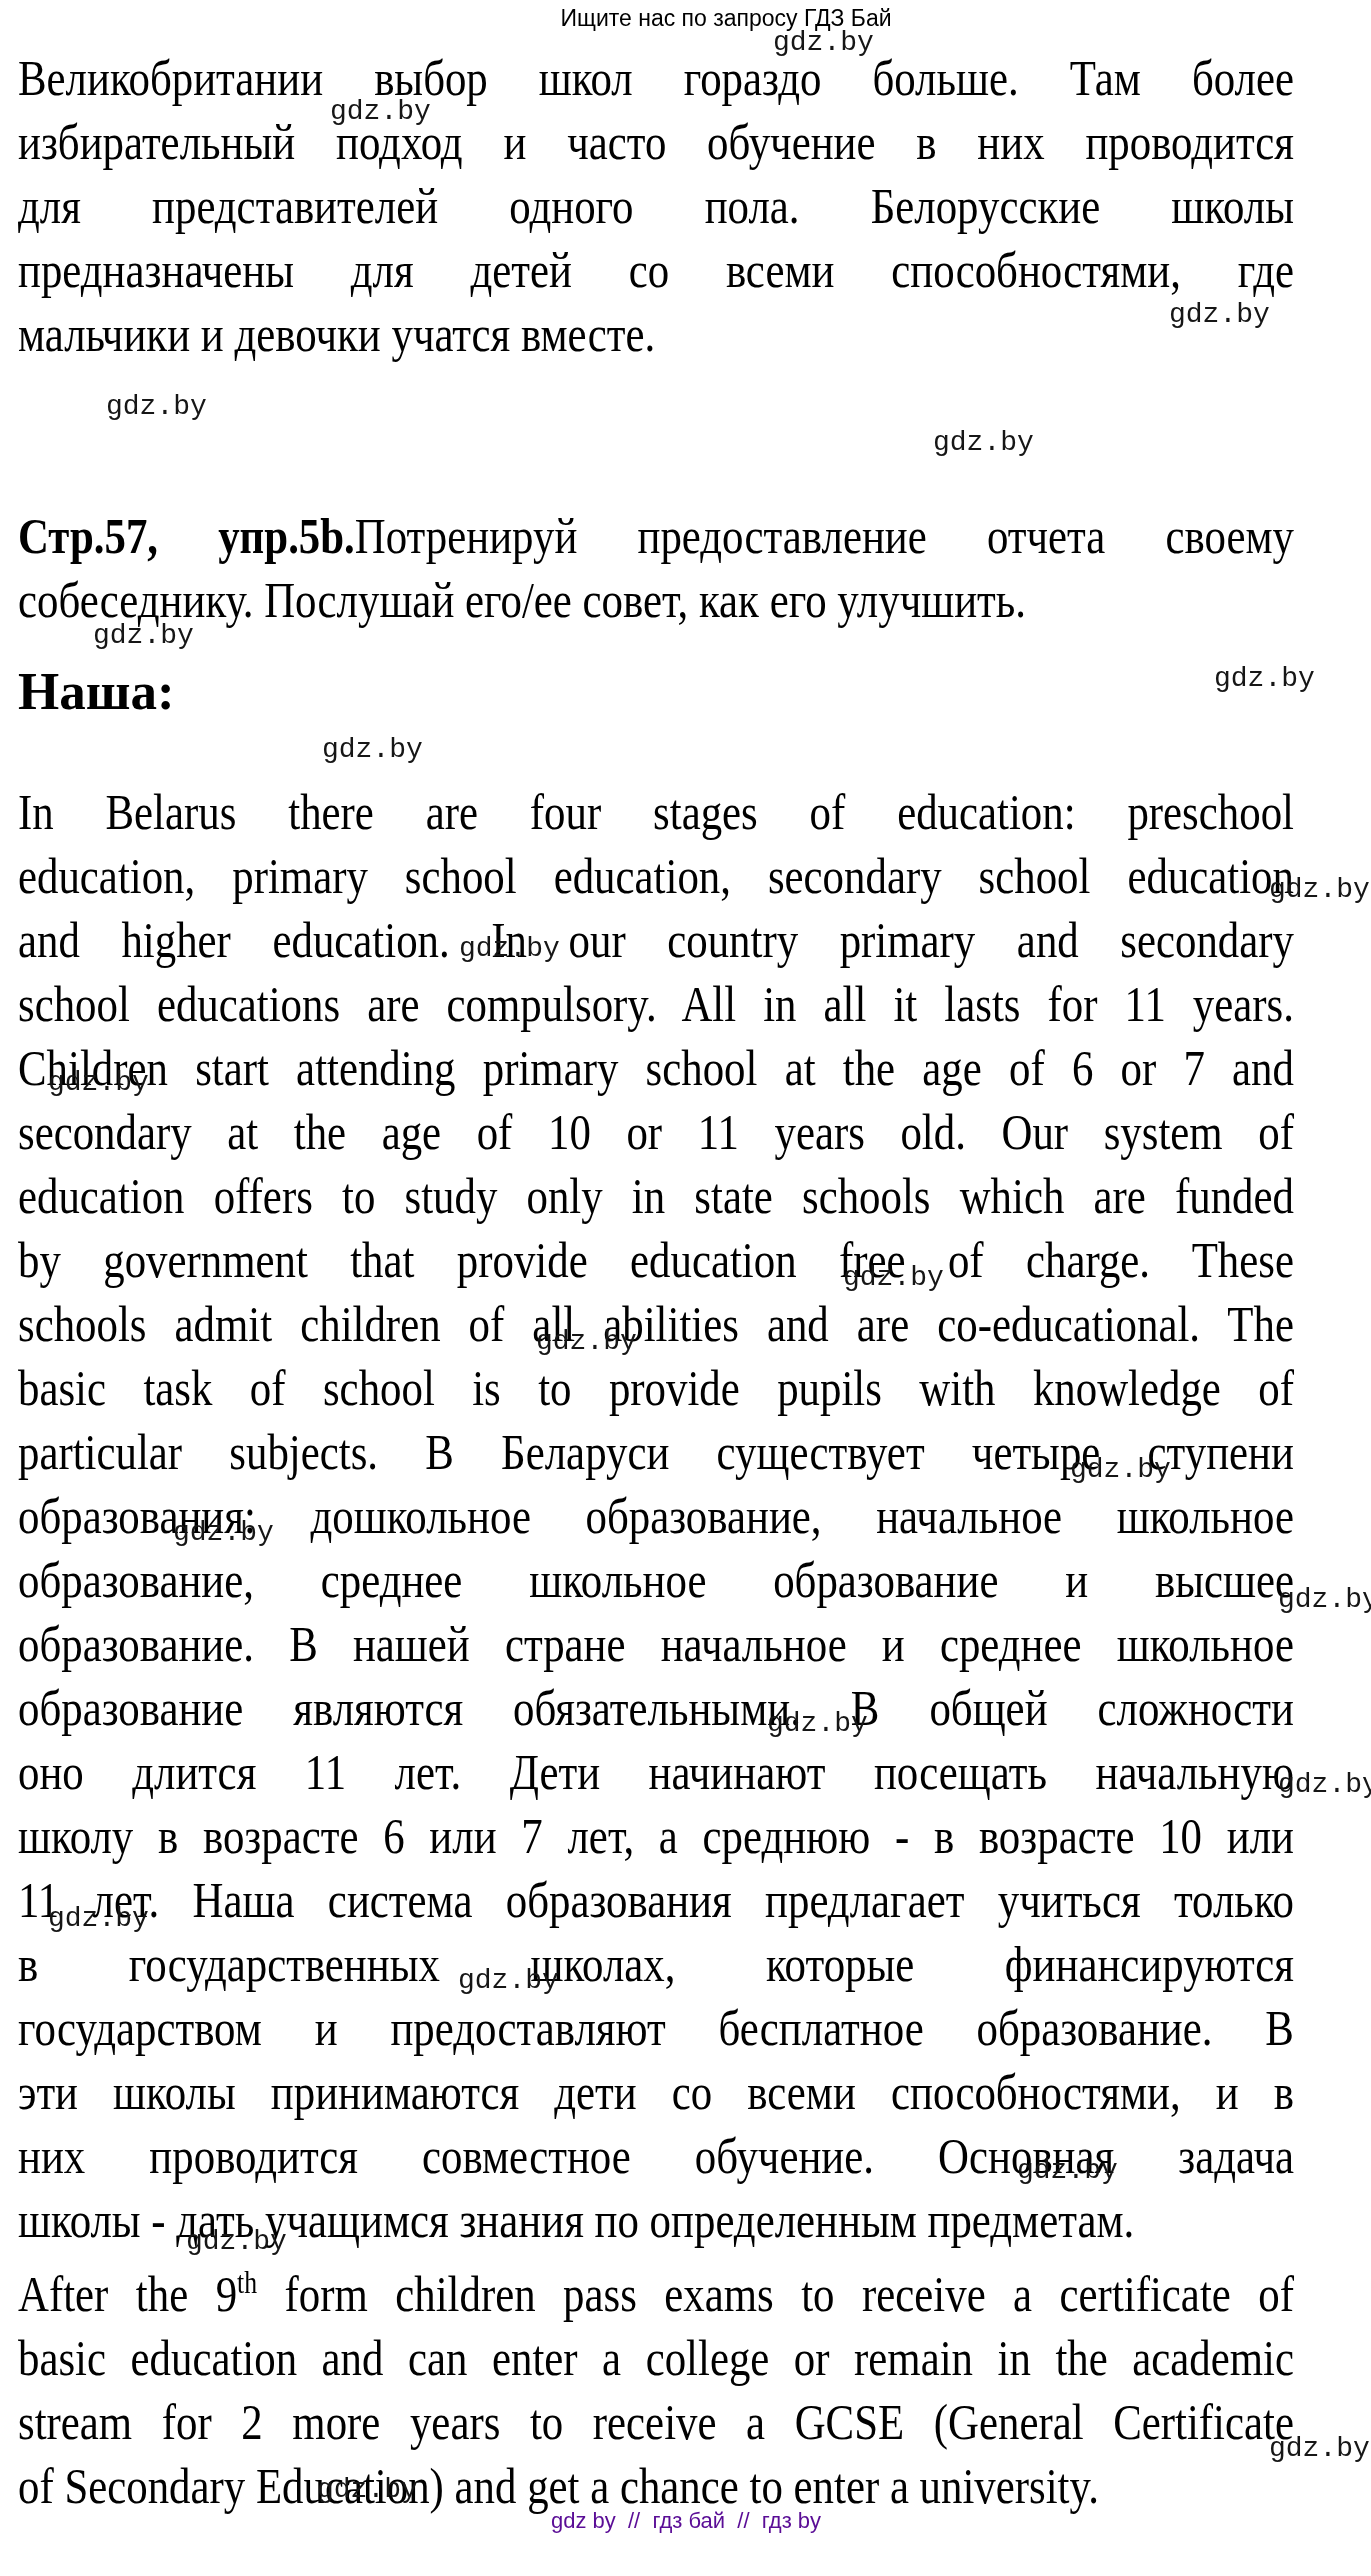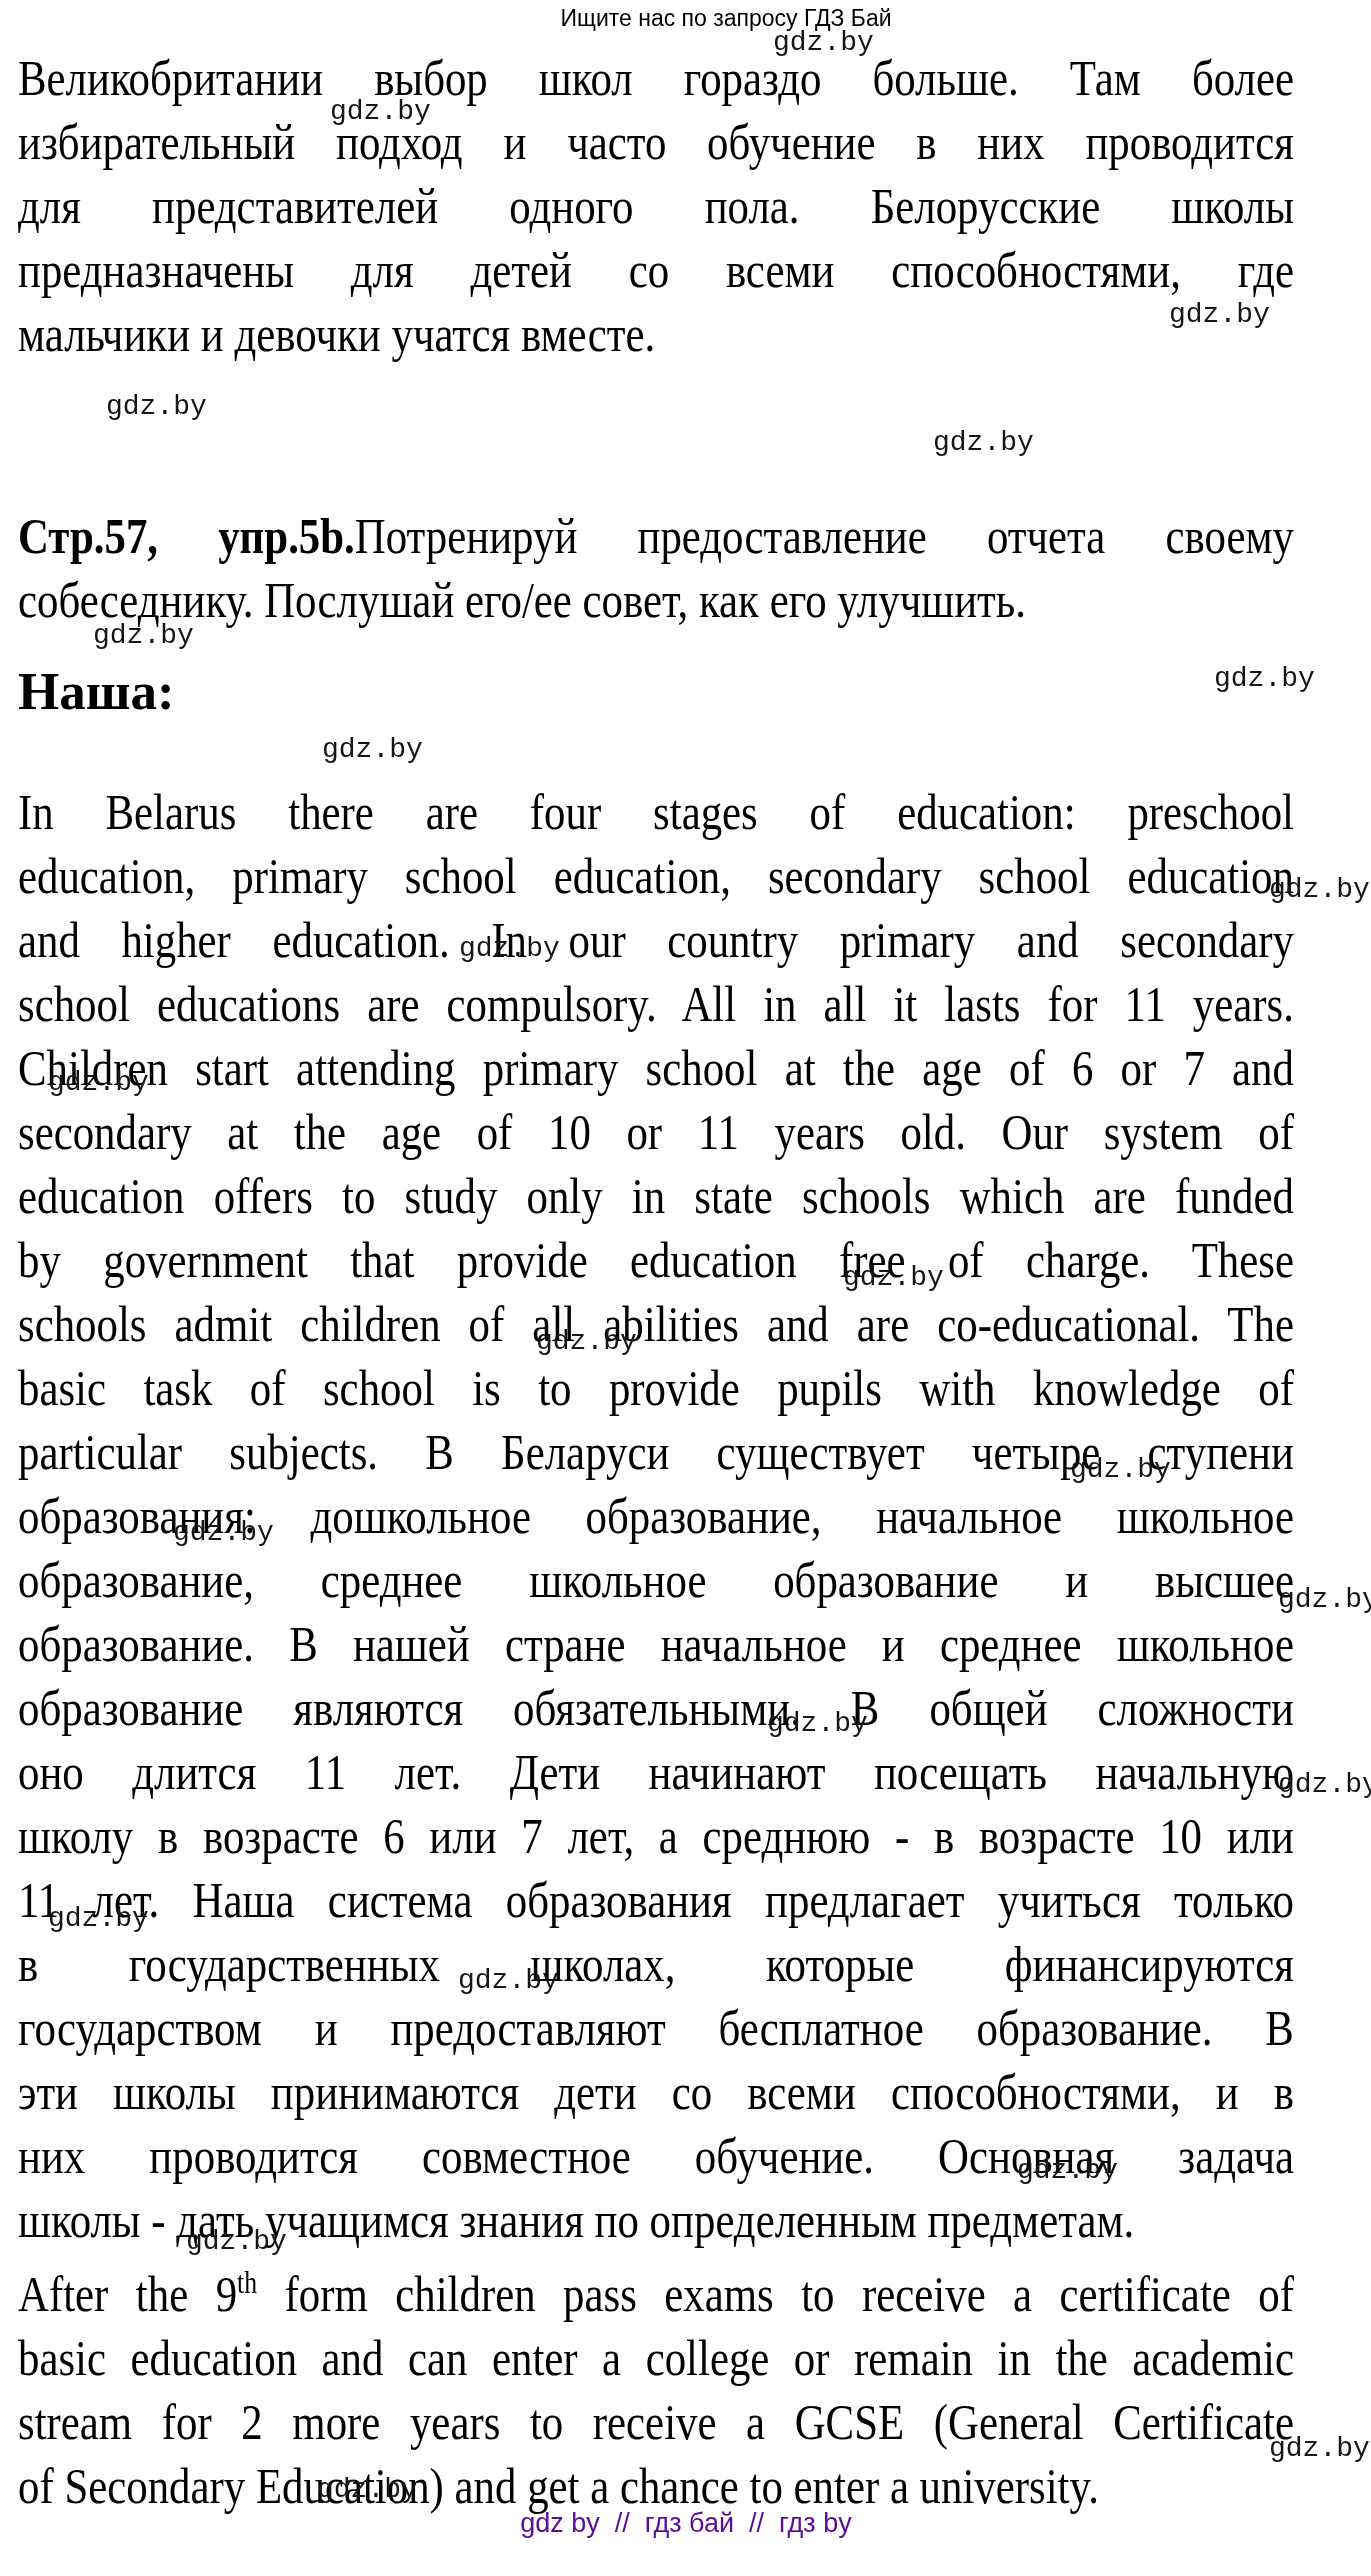--- a/index.html
+++ b/index.html
@@ -55,21 +55,21 @@
     white-space:nowrap;
   }
   
   .footer{
     position:absolute;
     top:2508px;
     left:0;
     width:100%;
     text-align:center;
     font-family:"Liberation Sans", sans-serif;
-    font-size:27px;
+    font-size:22px;
     white-space:pre;
   }
 </style>
 </head>
 <body>
 
 <div class="page" style="color: rgb(0, 0, 0);">
 
   <div class="promo" style="color: #000000; margin-left: 40px;">Ищите нас по запросу ГДЗ Бай</div>
 

